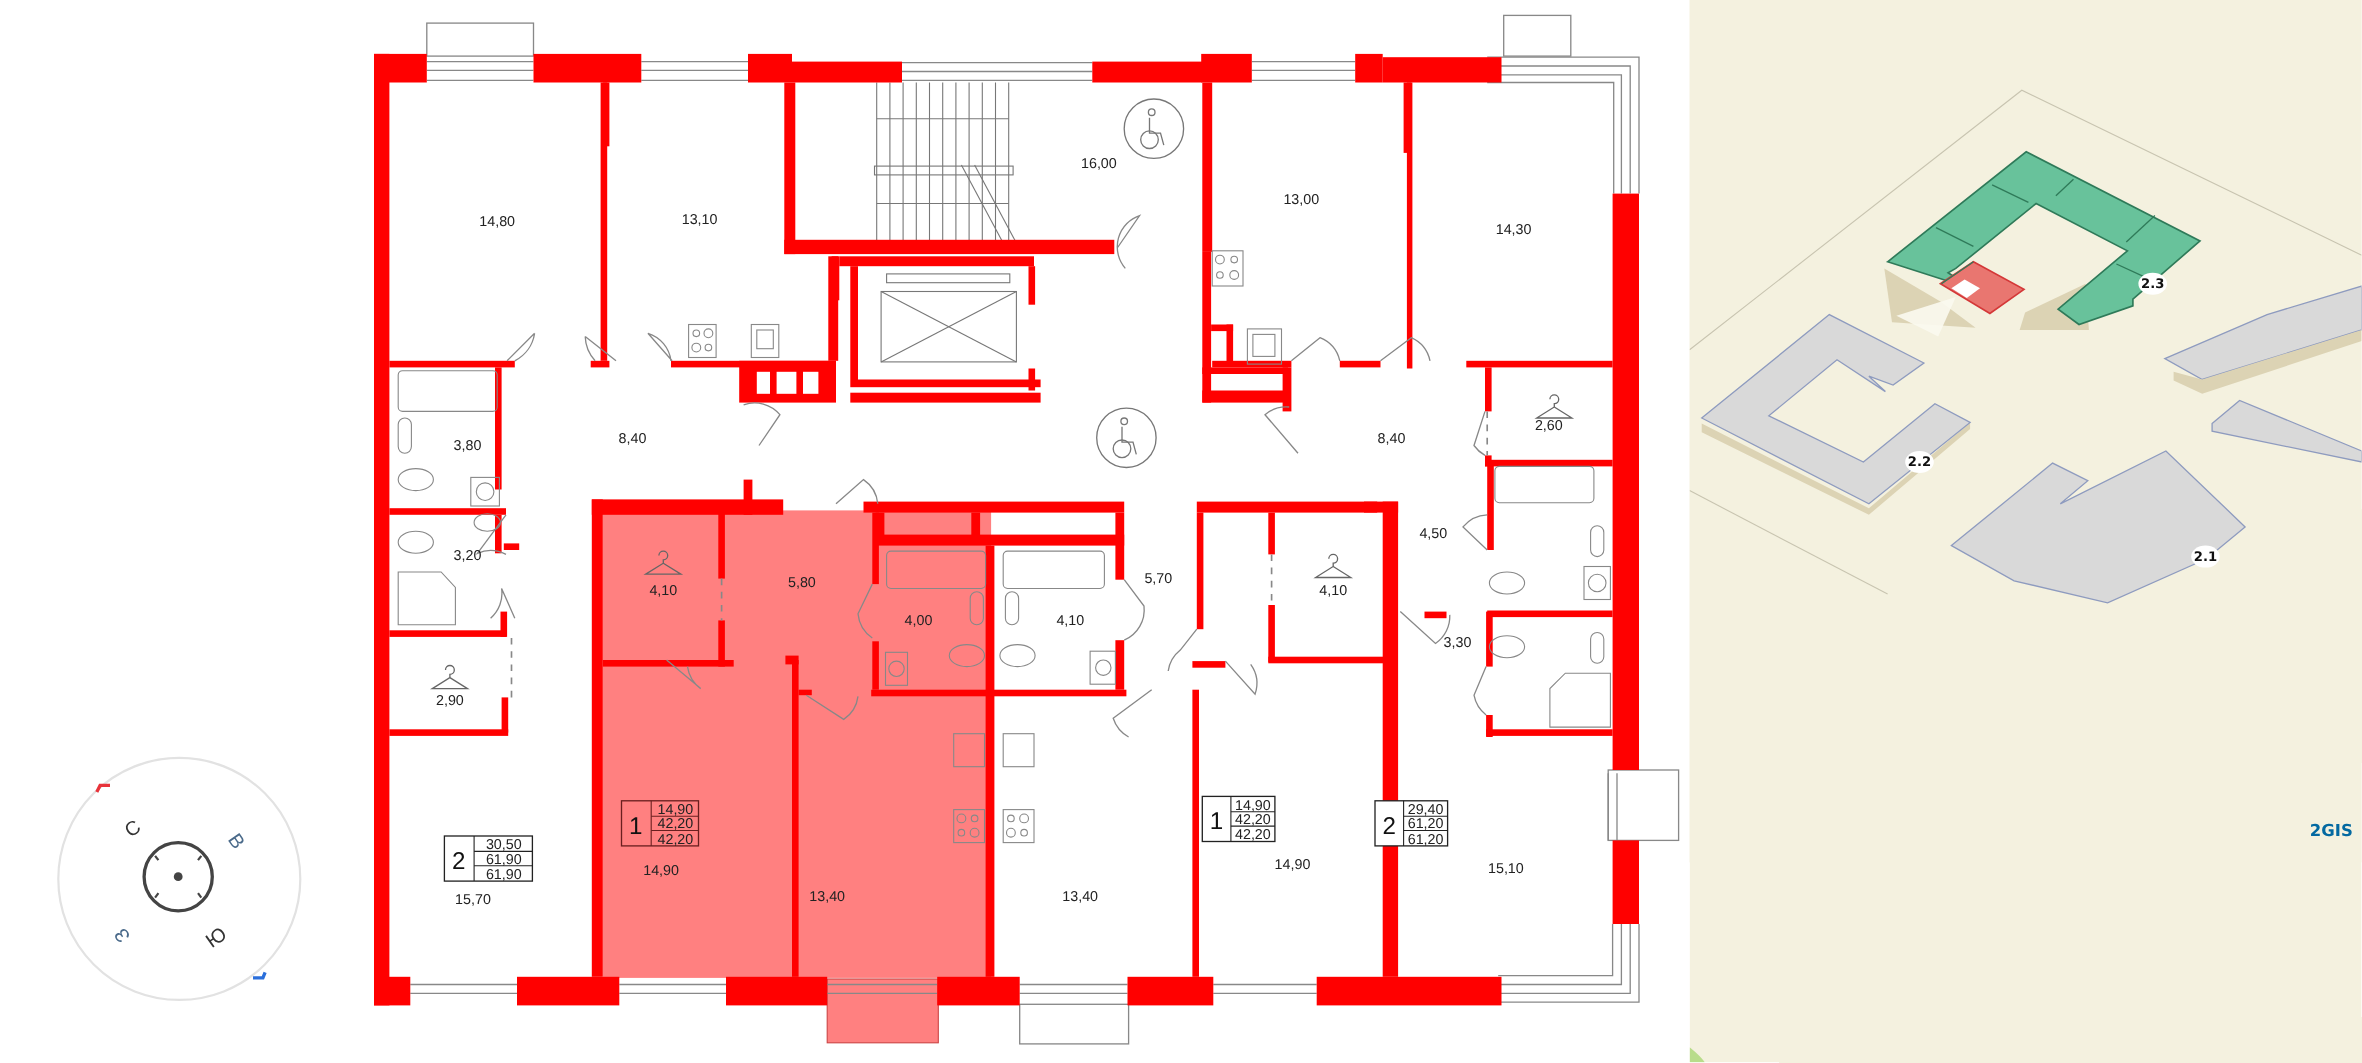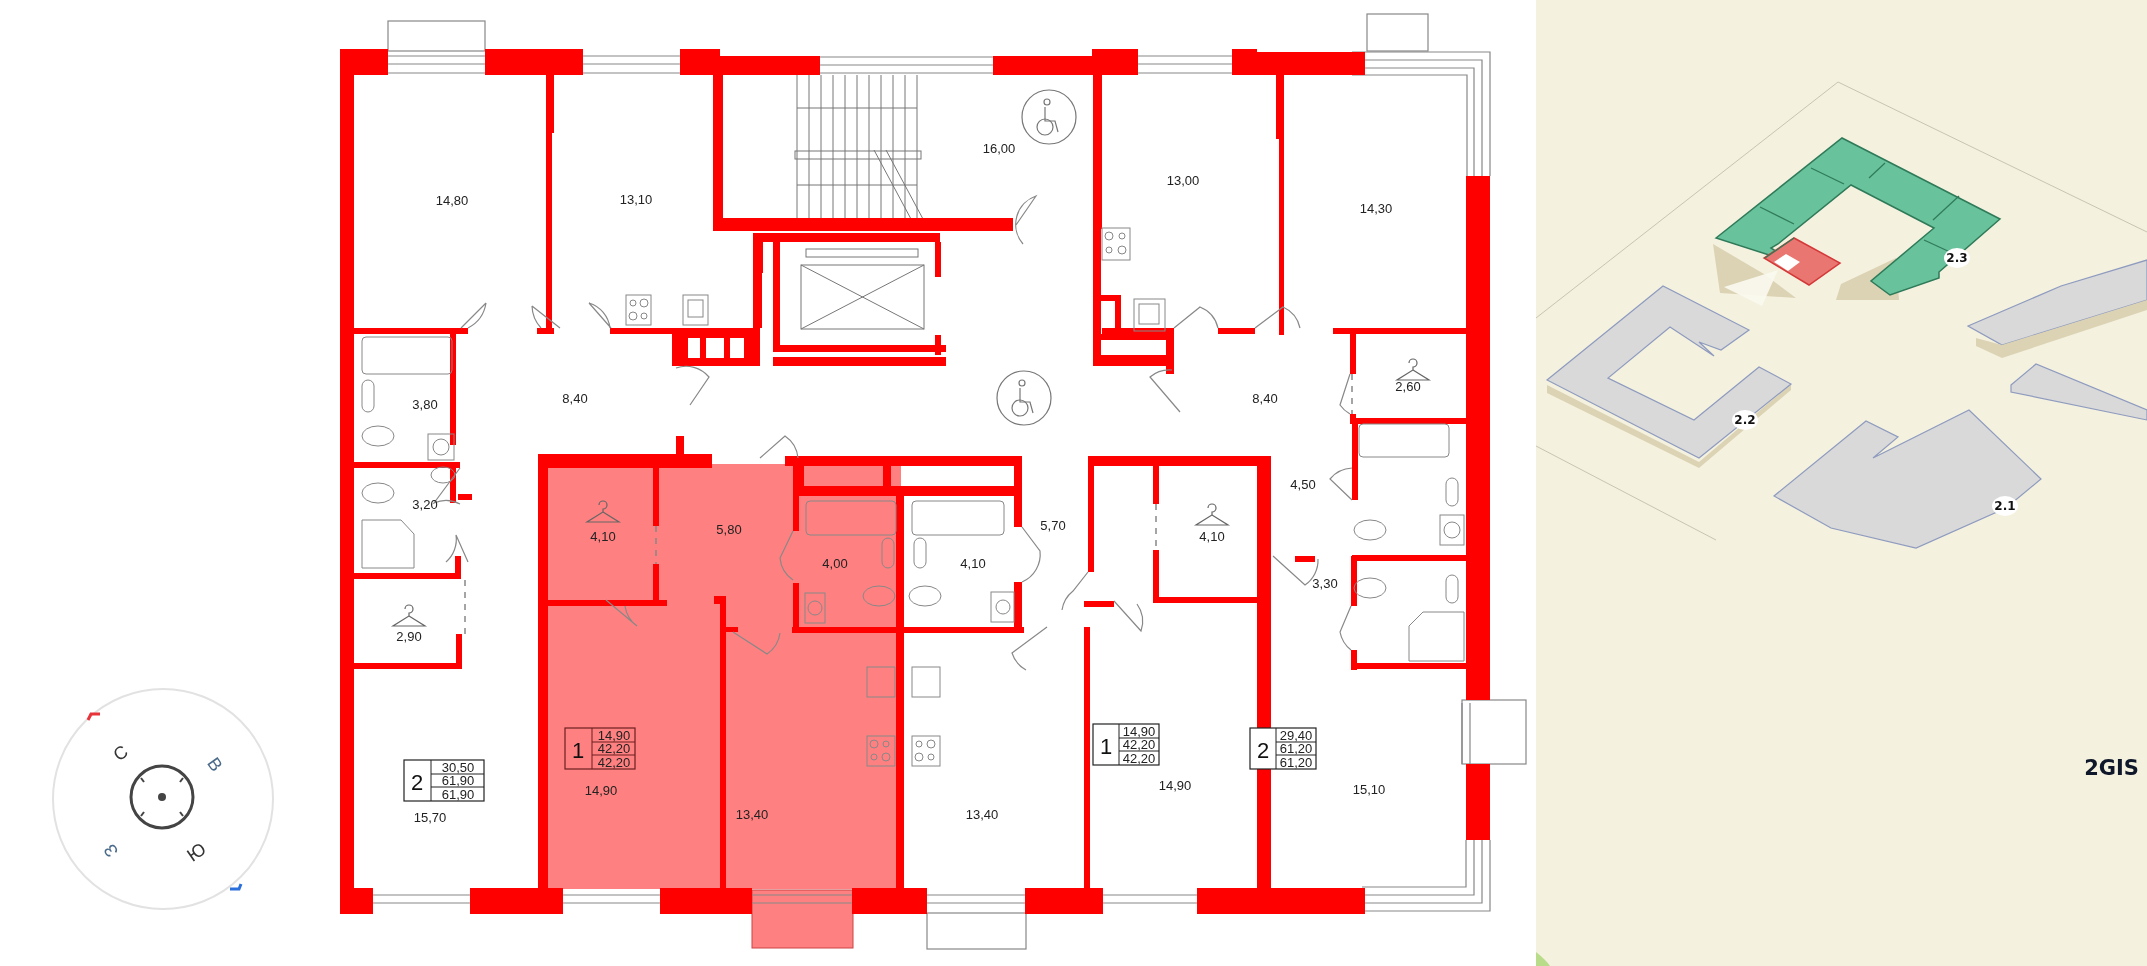--- a/index.html
+++ b/index.html
@@ -4,21 +4,21 @@
 <style>
   html,body{margin:0;padding:0;background:#fff;}
   body{width:2147px;height:966px;position:relative;overflow:hidden;font-family:"Liberation Sans",sans-serif;}
   #plan{position:absolute;left:0;top:0;width:1536px;height:966px;background:#fff;}
   #map{position:absolute;left:1536px;top:0;width:611px;height:784px;background:#f4f1df;}
   .lbl{font-family:"Liberation Sans",sans-serif;font-size:13px;fill:#222;}
   .apt-num{font-size:22px;fill:#111;}
   .apt-val{font-size:13px;fill:#222;}
   .compass-txt{font-family:"Liberation Sans",sans-serif;font-size:18px;}
   .map-label{font-family:"DejaVu Sans",sans-serif;font-size:12px;font-weight:bold;fill:#111;}
-  .logo{position:absolute;right:8px;bottom:4px;font-family:"DejaVu Sans",sans-serif;font-weight:bold;font-size:21px;color:#0f172a;}
+  .logo{position:absolute;right:8px;bottom:20px;font-family:"DejaVu Sans",sans-serif;font-weight:bold;font-size:15px;color:#0369a1;}
 </style>
 </head>
 <body>
 
 <div id="plan">
 <svg width="1536" height="966" viewBox="0 0 1536 966" xmlns="http://www.w3.org/2000/svg">
 
   <g>
     <rect x="548" y="464" width="353" height="425" fill="#ff8080"></rect>
     <rect x="752" y="890" width="101" height="58" fill="#ff8080" stroke="#cc4444" stroke-width="1"></rect>

